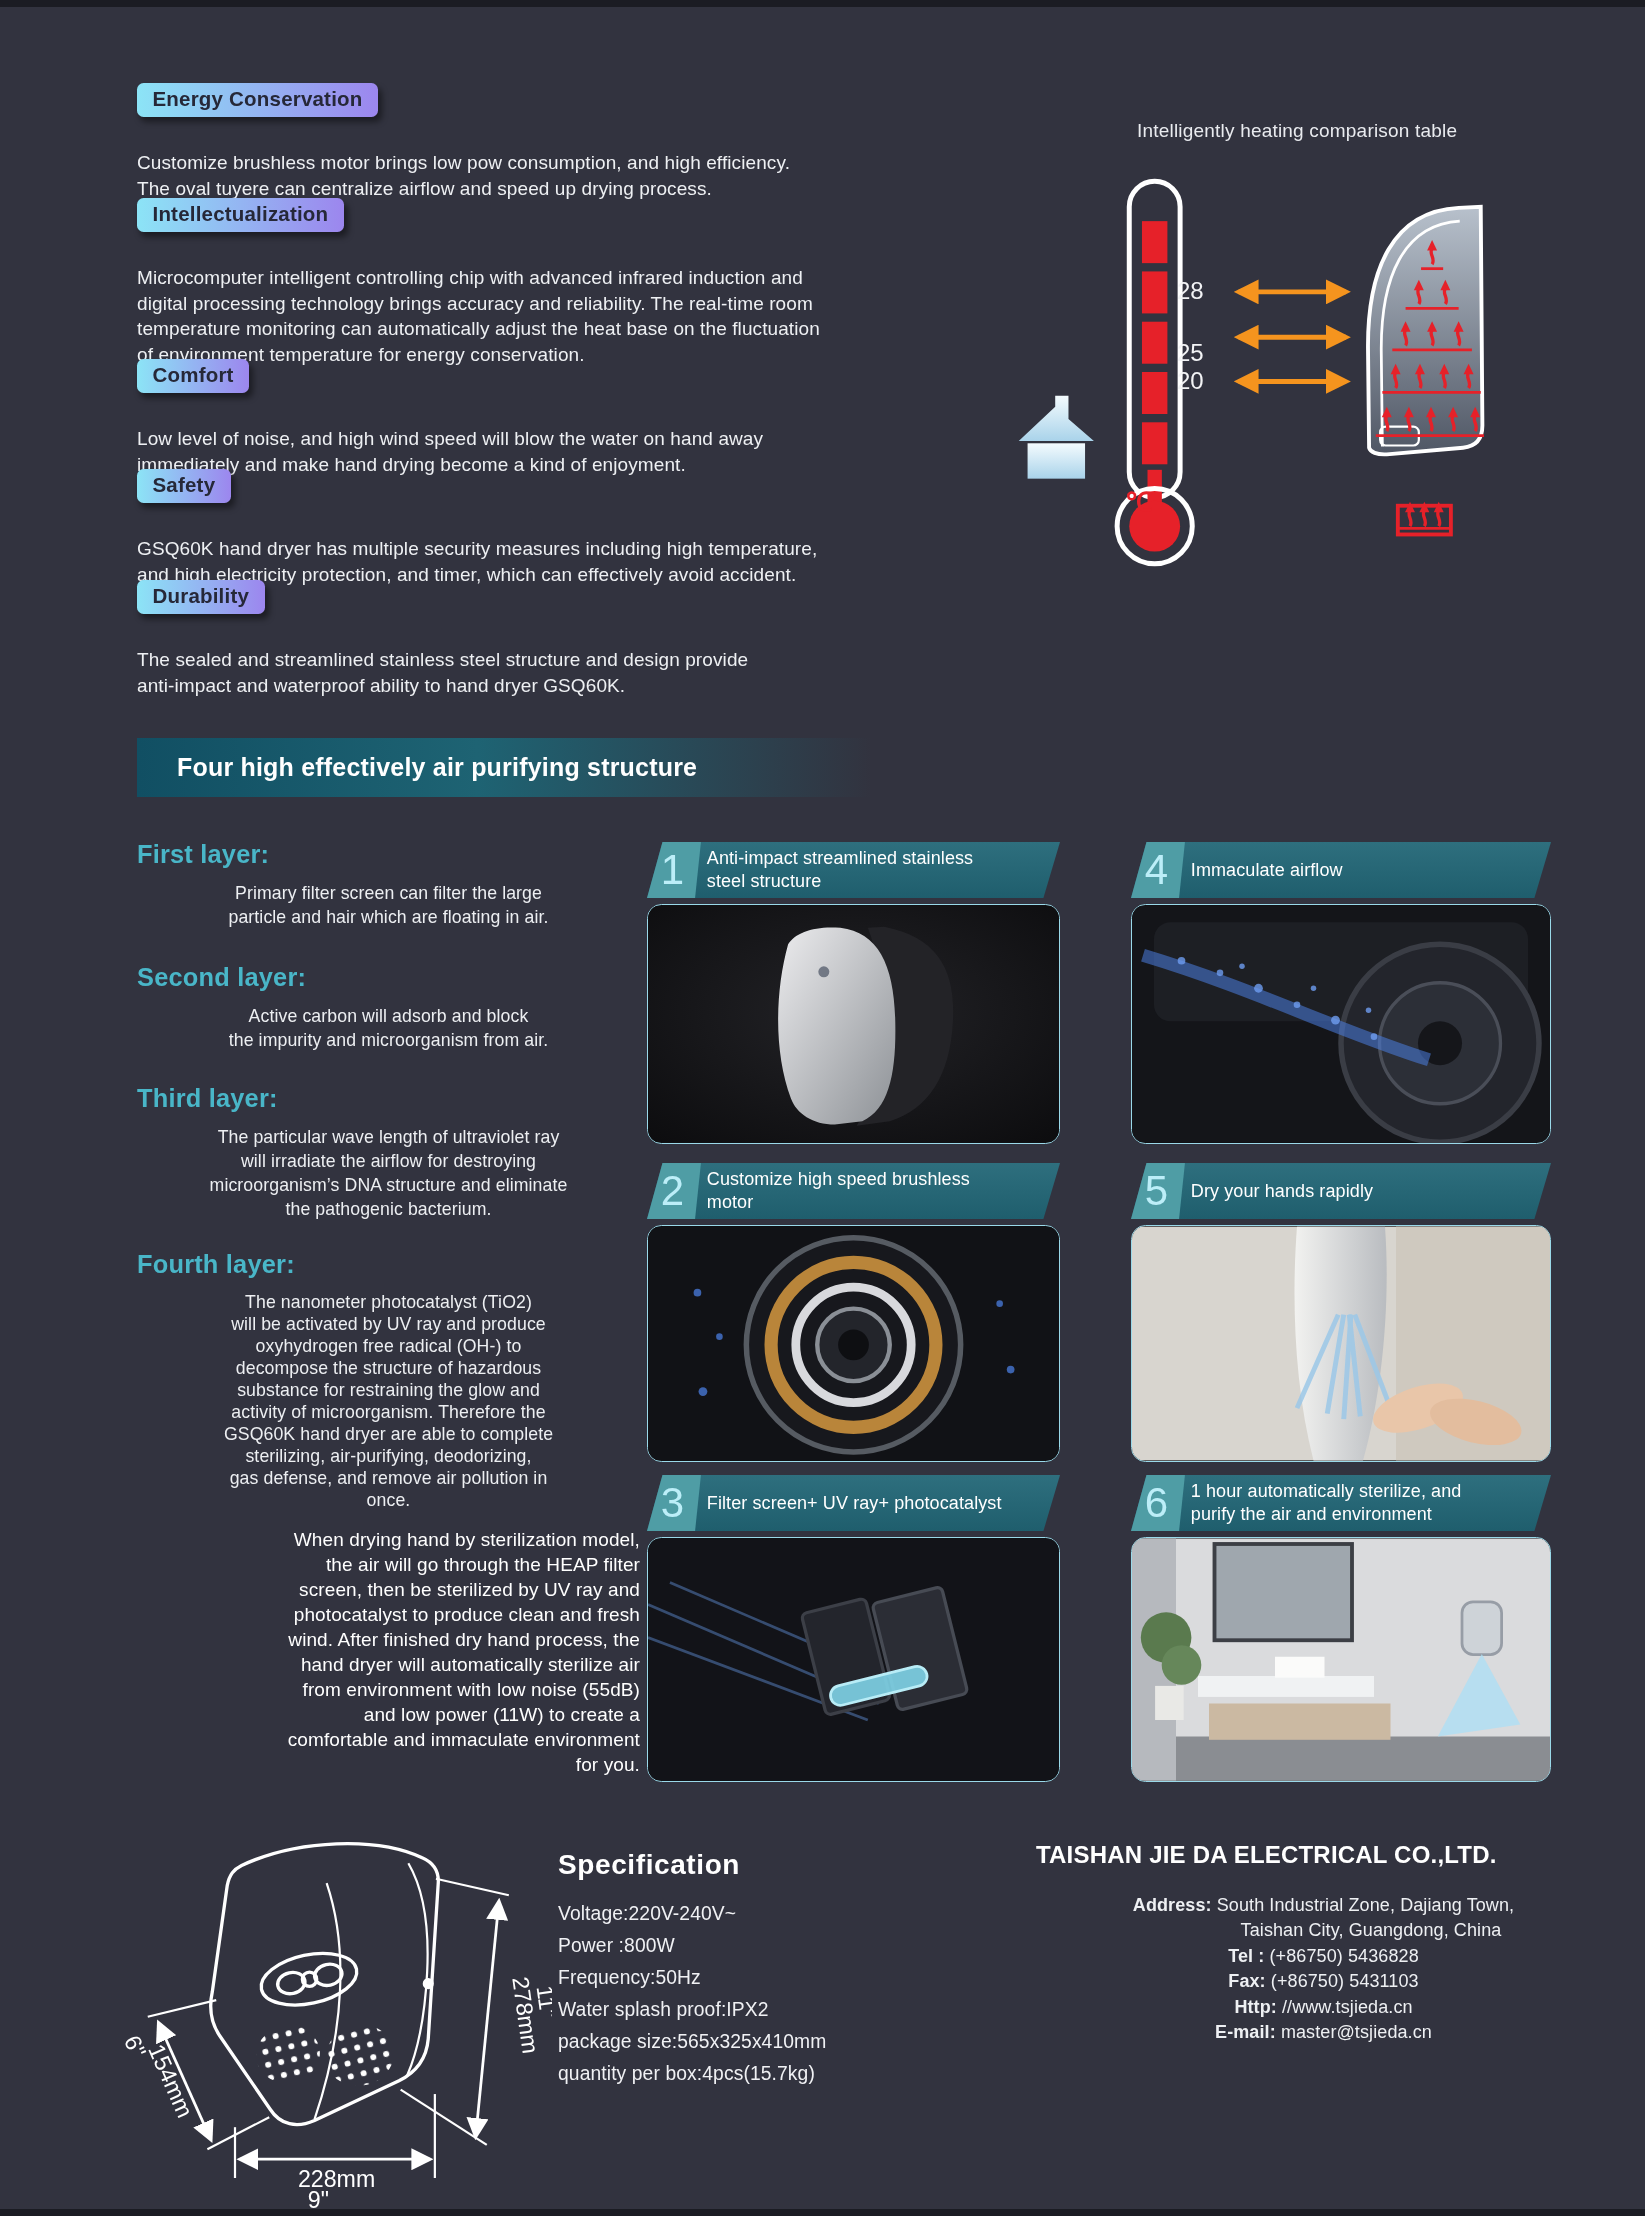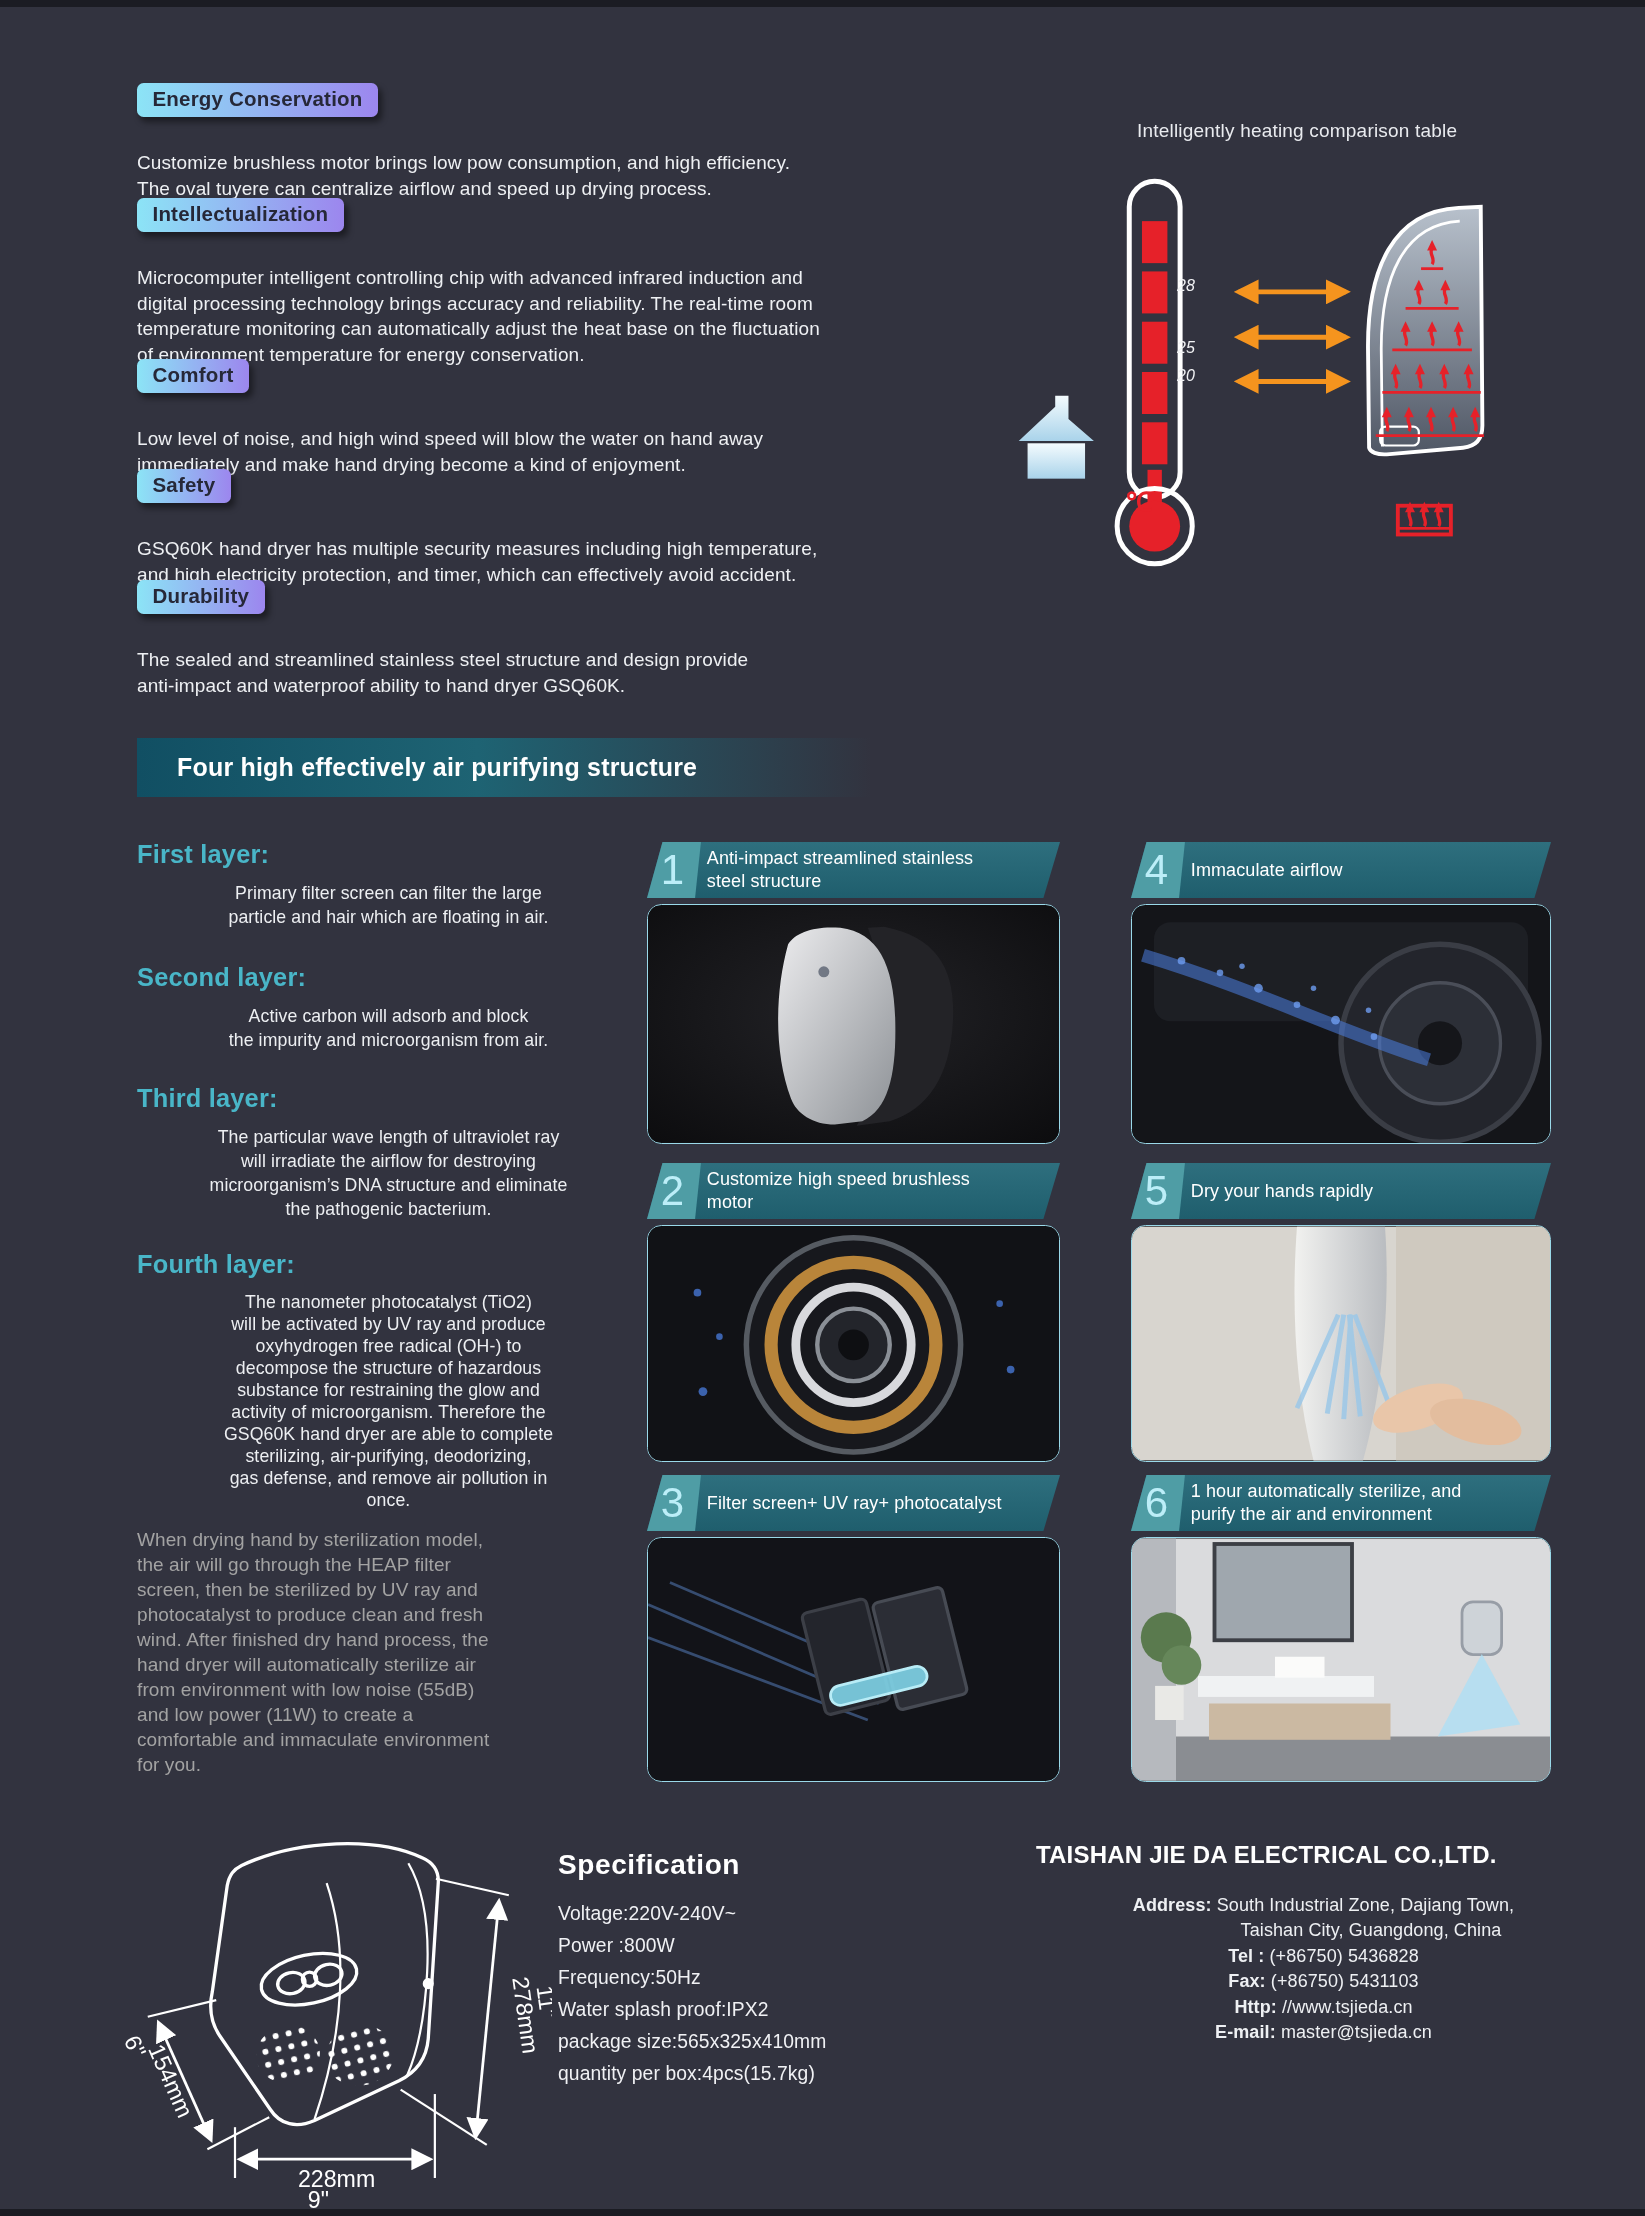--- a/index.html
+++ b/index.html
@@ -13,37 +13,37 @@
   .badge{display:inline-block;font-size:20.5px;font-weight:bold;color:#262838;
          padding:4.4px 15.5px 6px;border-radius:6.6px;
          background:linear-gradient(90deg,#8ce4f6,#9c86ee);
          box-shadow:3.9px 5px 6.6px rgba(0,0,0,.45);letter-spacing:0.2px;}
   .feature p{margin:33px 0 0;font-size:19px;line-height:25.4px;color:#eef0f3;
              white-space:pre-line;letter-spacing:0.1px;}
 
   
   .heating{position:absolute;left:1011px;top:116px;width:630px;height:470px;}
   .heating .title{position:absolute;left:126px;top:4.4px;font-size:19px;color:#e9ebef;letter-spacing:0.2px;}
-  .heating .temp{position:absolute;left:166px;font-size:16px;color:#f2f3f5;font-style:italic;}
+  .heating .temp{position:absolute;left:166px;font-size:24px;color:#f2f3f5;}
   .heating .celsius{position:absolute;left:115px;top:367px;font-size:26.5px;font-weight:bold;color:#e62129;}
   .heating svg{position:absolute;left:0;top:0;}
 
   
   .banner{position:absolute;left:137px;top:738px;width:757px;height:59px;
           background:linear-gradient(90deg,#114f63 0%,#1e6373 45%,rgba(50,51,63,0) 97%);
           display:flex;align-items:center;padding-left:40px;box-sizing:border-box;
           font-size:25px;font-weight:bold;color:#fff;letter-spacing:0.2px;}
 
   
   .layer{position:absolute;left:137px;width:503px;}
   .layer h3{margin:0 0 12px;font-size:25.4px;color:#49b6c8;letter-spacing:0.2px;}
   .layer p{margin:0;font-size:17.7px;line-height:24px;color:#edeff2;white-space:pre-line;letter-spacing:0.1px;text-align:center;}
   .layer.compact p{line-height:22px;}
   .note{position:absolute;left:137px;top:1527px;width:503px;font-size:19px;line-height:25px;
-        color:#a3a3a3;white-space:pre-line;letter-spacing:0.1px;}
+        color:#ffffff;white-space:pre-line;letter-spacing:0.1px;text-align:right;}
 
   
   .card{position:absolute;}
   .card-head{position:relative;height:56px;display:flex;align-items:center;color:#fff;
              background:linear-gradient(180deg,#2e6f7e,#1f5e6d);
              clip-path:polygon(15.5px 0,100% 0,calc(100% - 16.6px) 100%,0 100%);}
   .num-band{position:absolute;left:-4.4px;top:0;bottom:0;width:55px;background:#4f9da5;
             transform:skewX(-6deg);}
   .card-num{position:relative;z-index:1;flex:0 0 51px;text-align:center;font-size:42px;
             line-height:56px;color:#bceef8;}

